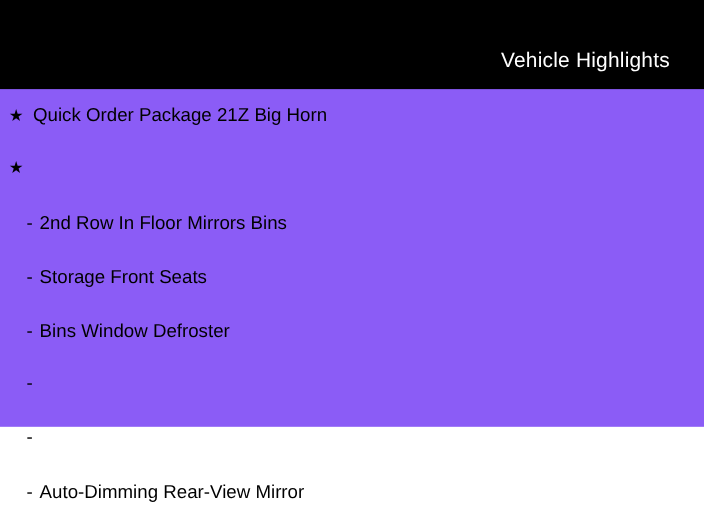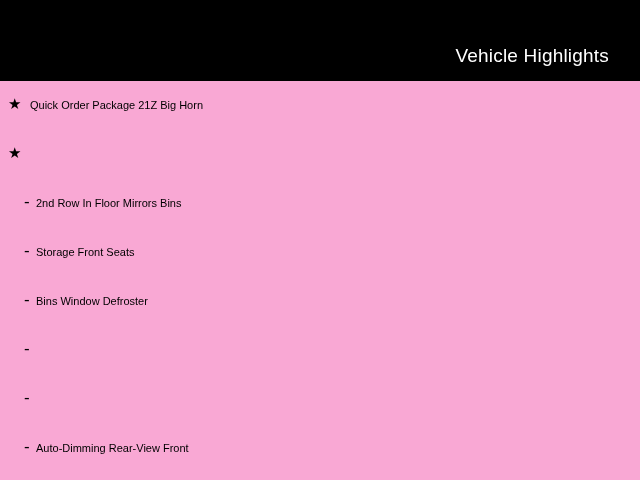--- a/index.html
+++ b/index.html
@@ -9,22 +9,22 @@
   body {
     width: 640px;
     height: 480px;
     background: #ffffff;
     font-family: "Liberation Sans", sans-serif;
     overflow: hidden;
   }
   .page {
     position: relative;
     width: 640px;
-    height: 480px;
-    background: #f9a8d4;
+    height: 388px;
+    background: #8b5cf6;
   }
   .header-bar {
     position: absolute;
     top: 0;
     left: 0;
     width: 640px;
     height: 81px;
     background: #000000;
     display: flex;
     align-items: flex-end;
@@ -66,21 +66,21 @@
     font-size: 15px;
     line-height: 20px;
   }
   .item.sub .marker {
     width: 12px;
     flex: 0 0 12px;
     font-size: 17px;
   }
   .label {
     color: #000000;
-    font-size: 11px;
+    font-size: 17px;
     line-height: 22px;
     white-space: nowrap;
   }
 </style>
 </head>
 <body>
 
 <div class="page">
 
   <div class="header-bar">
@@ -116,17 +116,17 @@
     <div class="item sub">
       <span class="marker">-</span>
     </div>
 
     <div class="item sub">
       <span class="marker">-</span>
     </div>
 
     <div class="item sub">
       <span class="marker">-</span>
-      <span class="label">Auto-Dimming Rear-View Front</span>
+      <span class="label">Auto-Dimming Rear-View Mirror</span>
     </div>
 
   </div>
 </div>
 
 </body></html>

